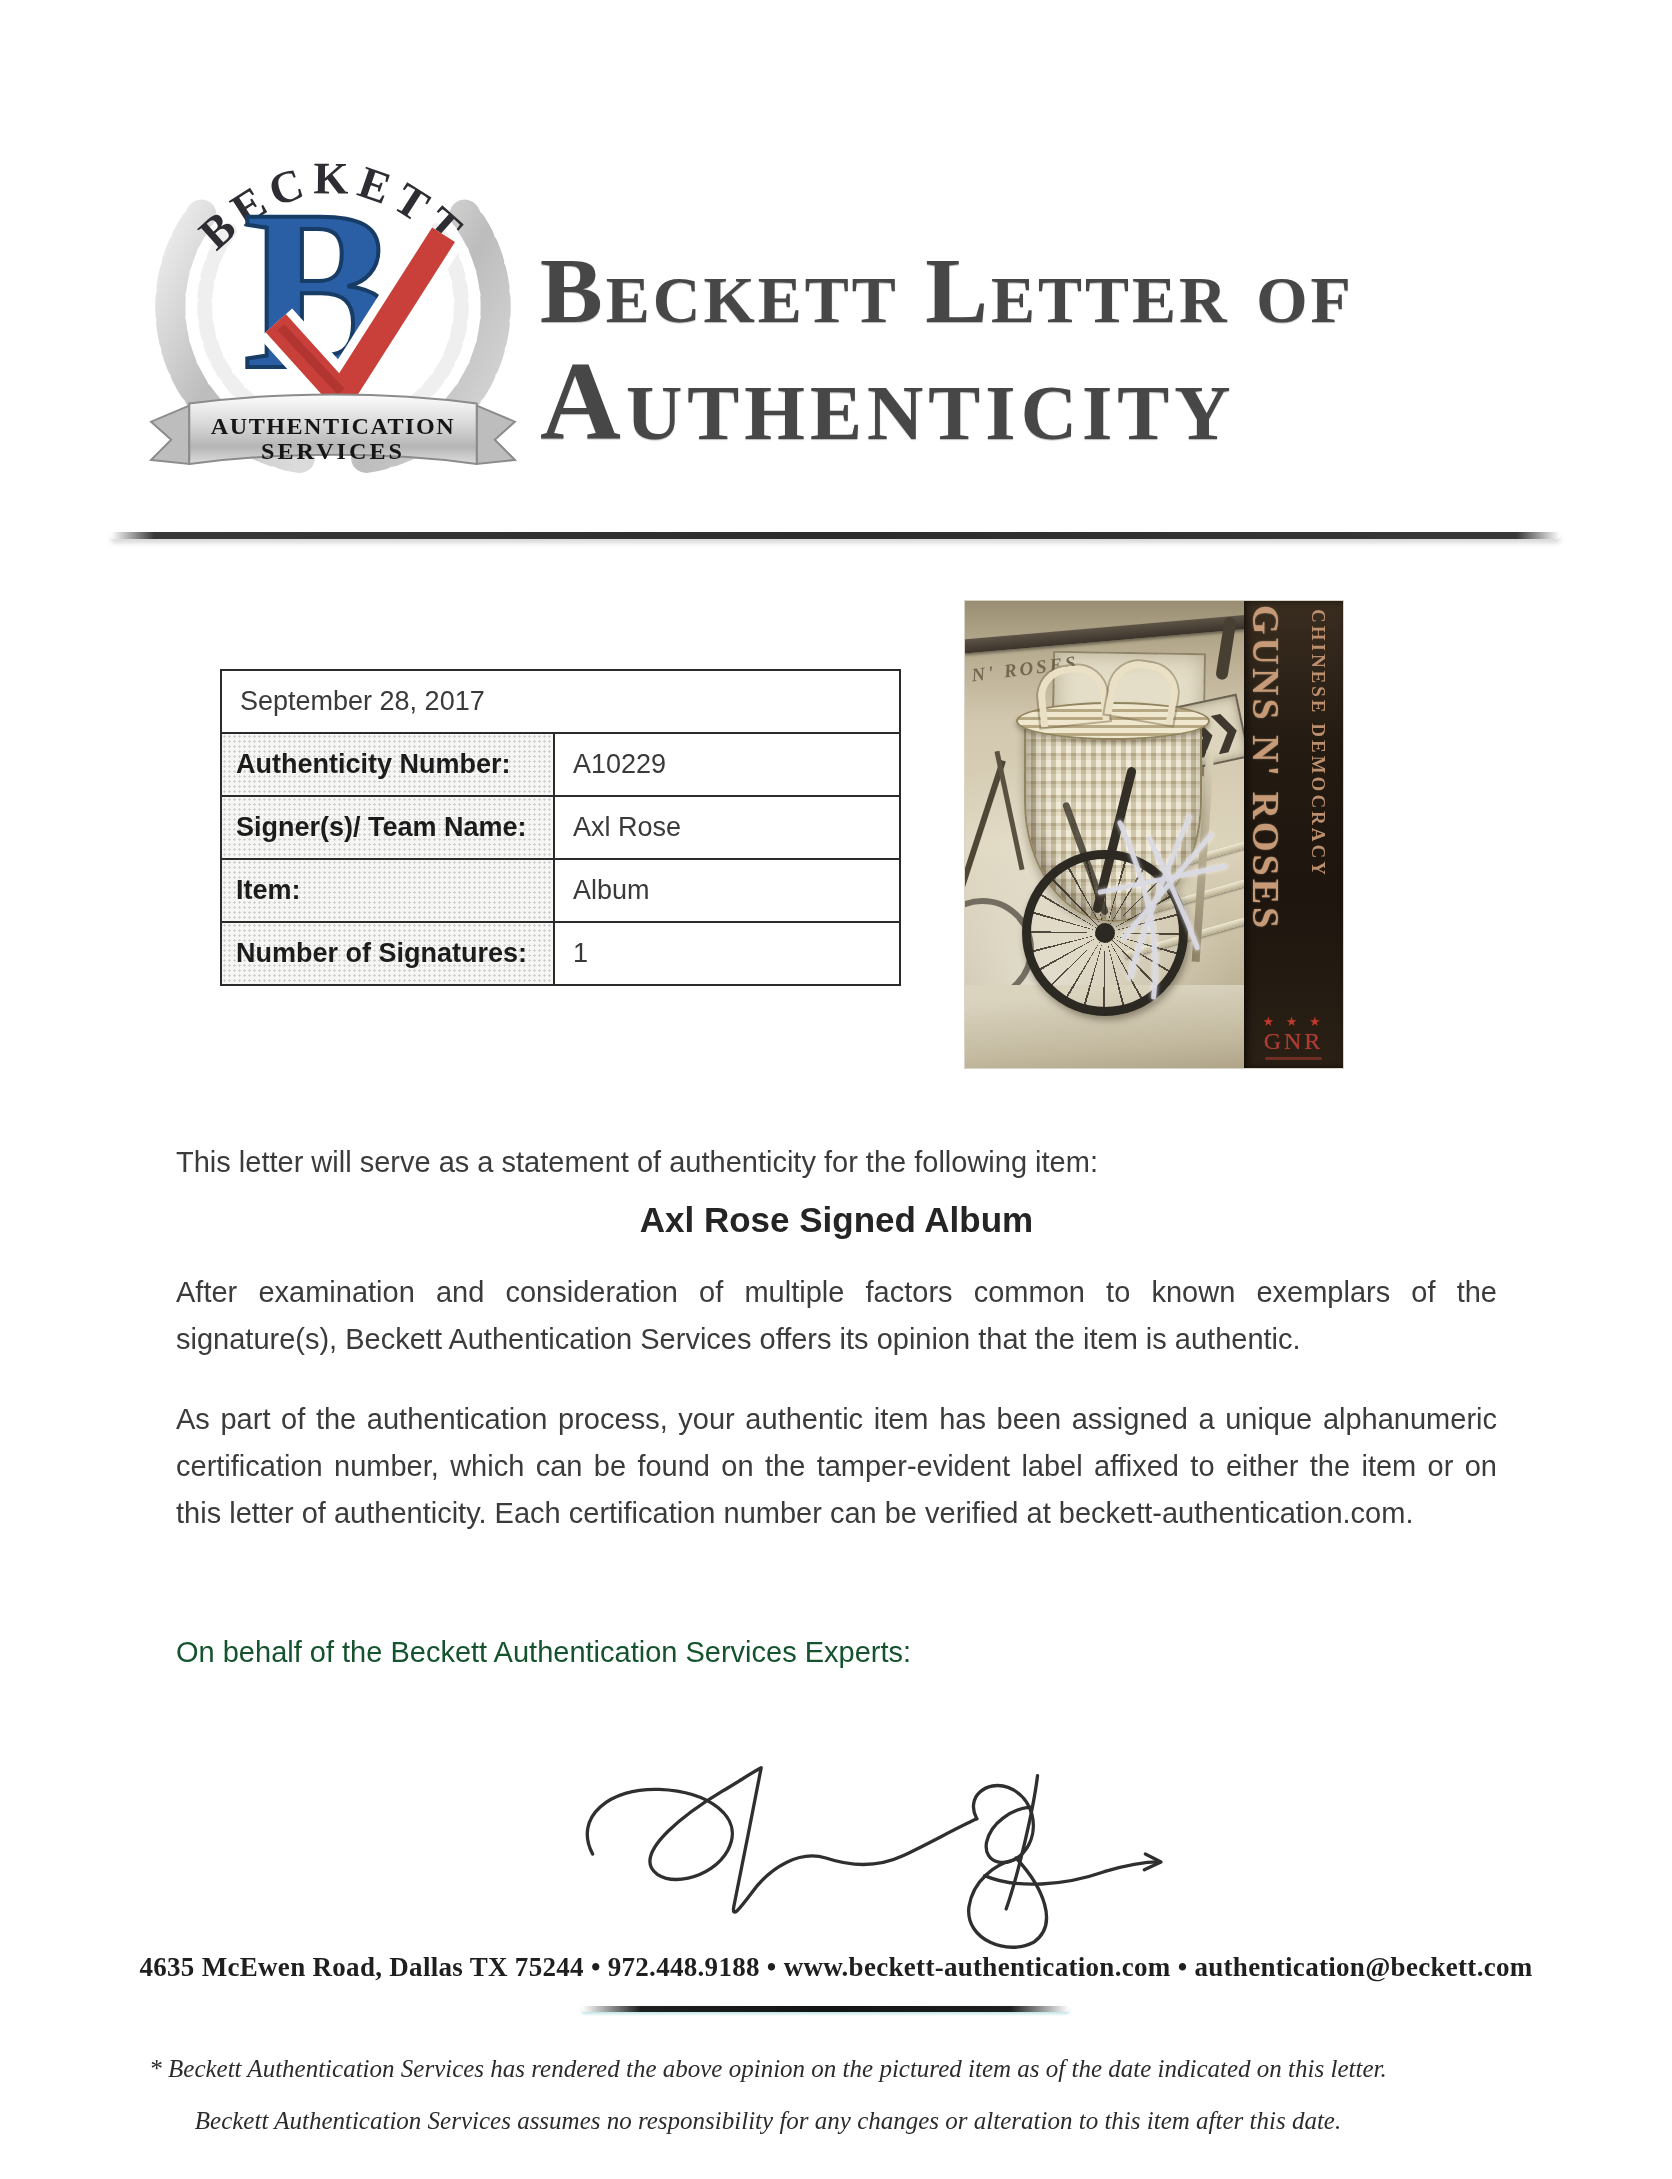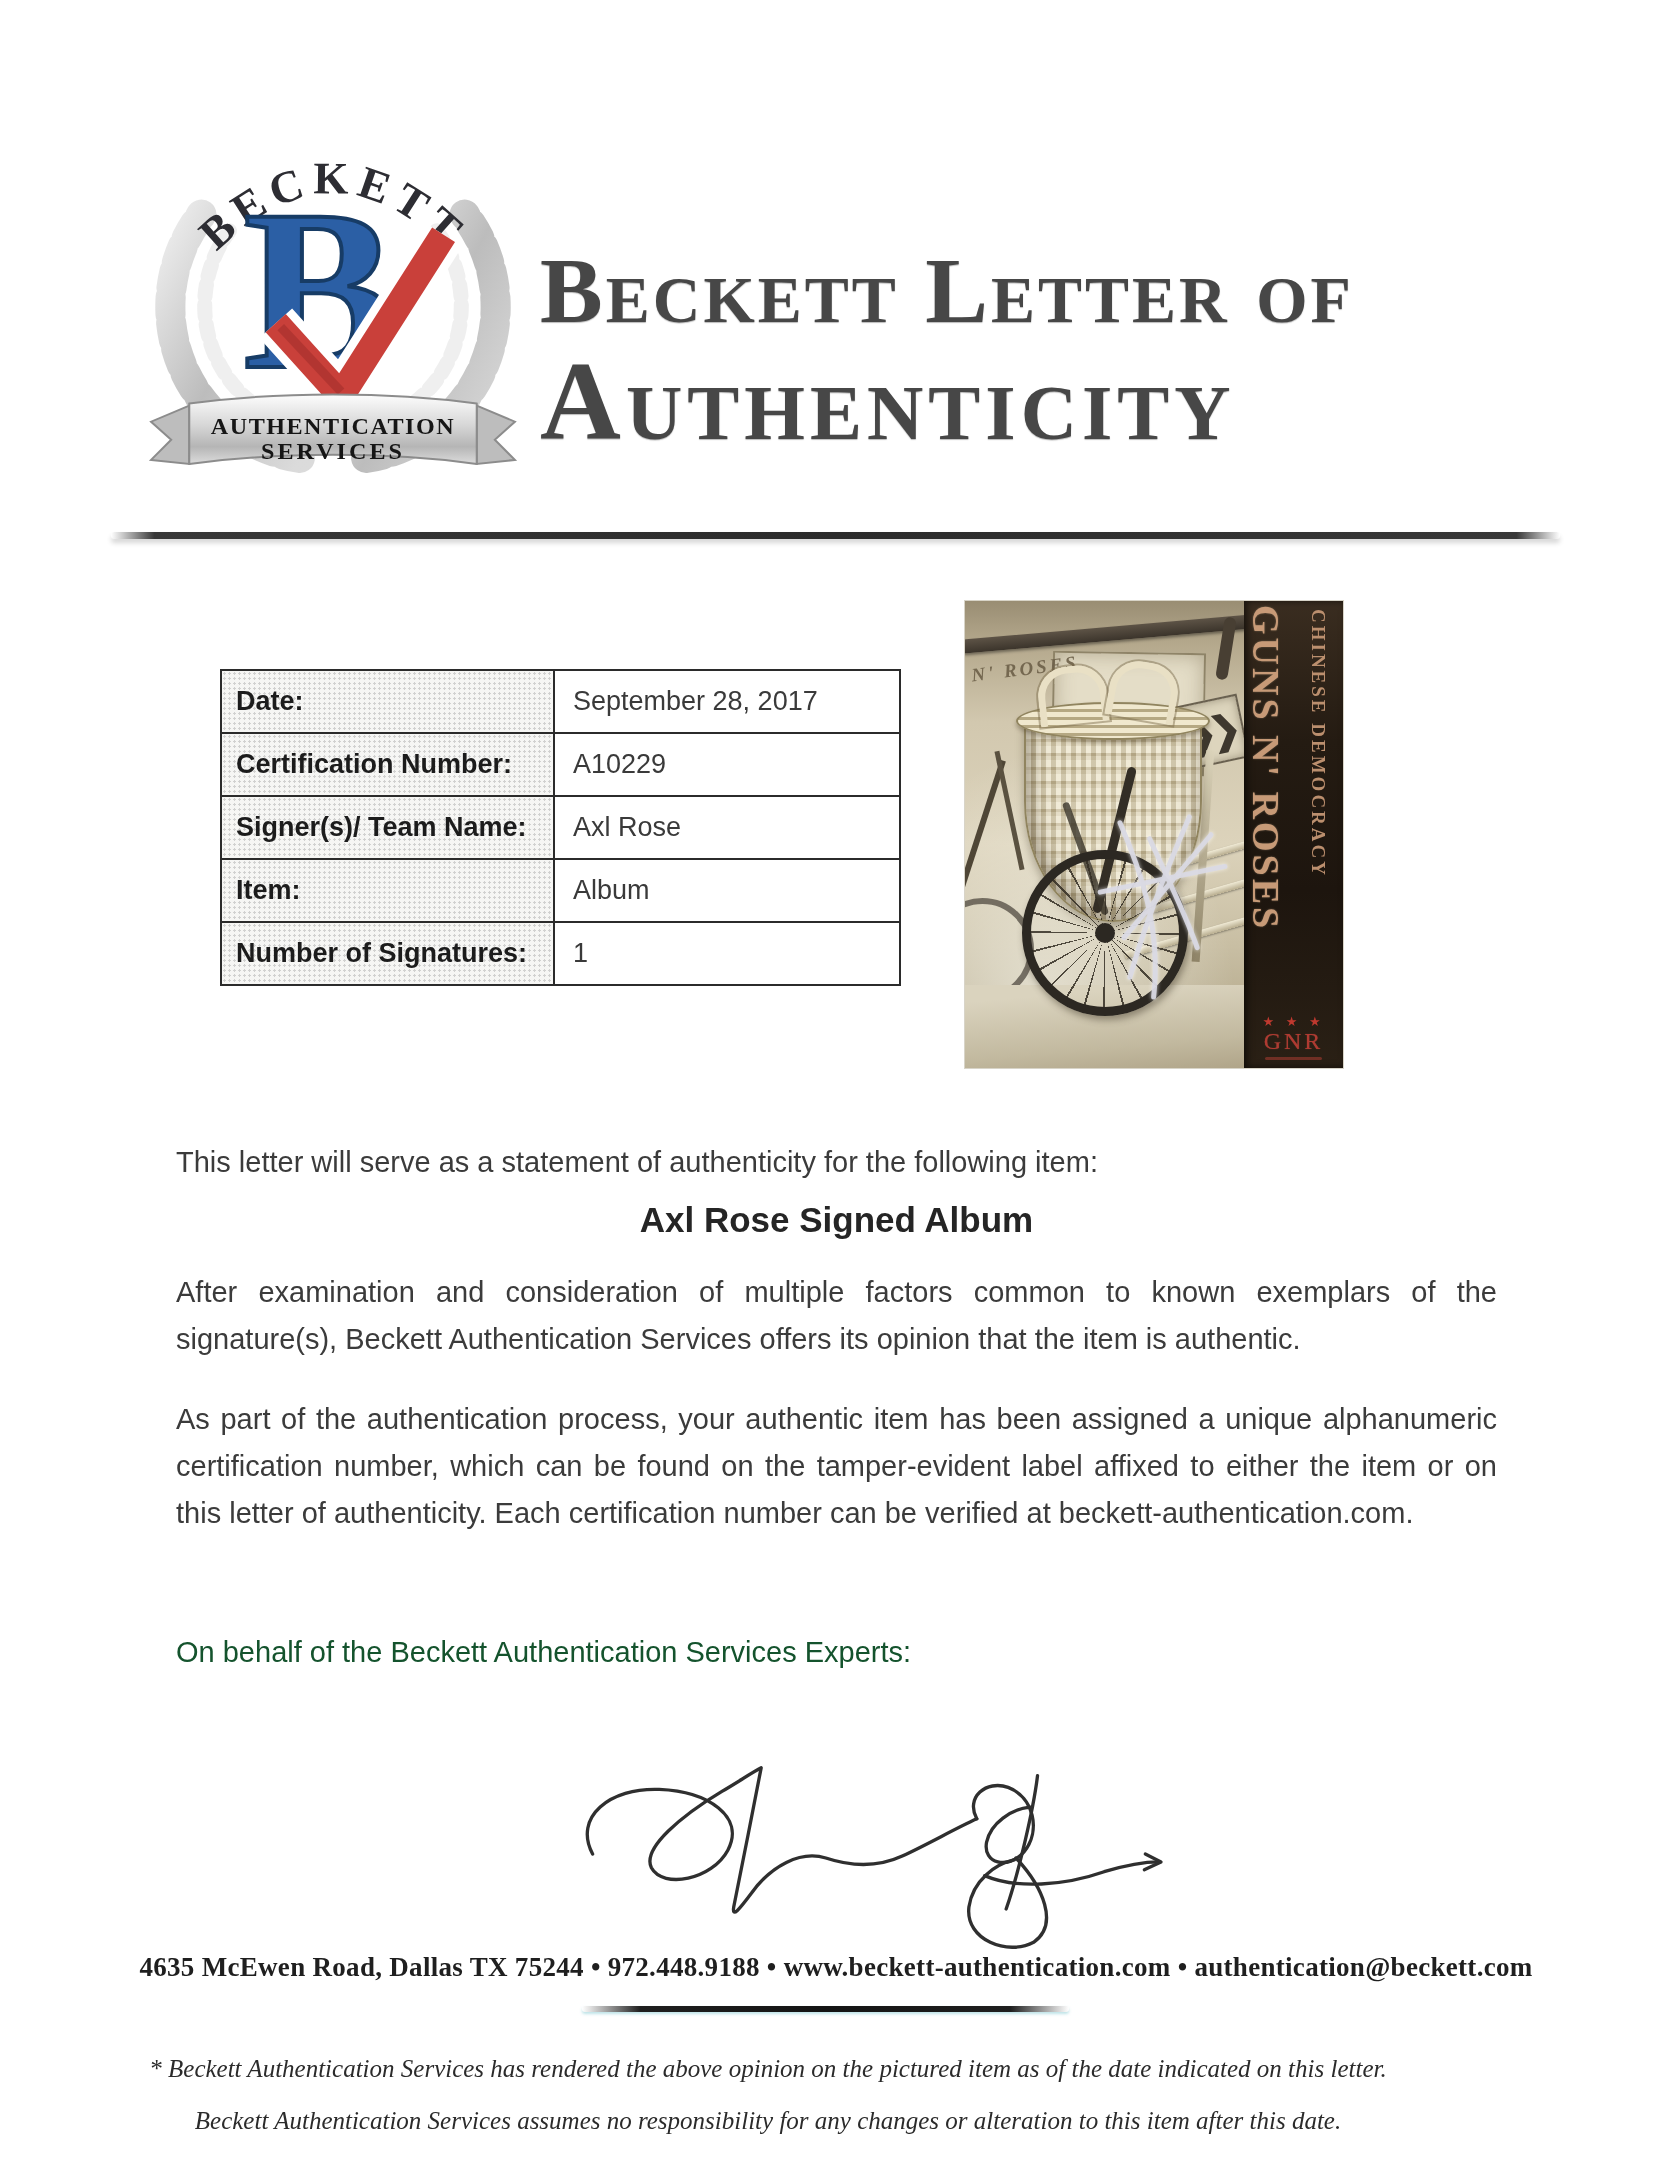--- a/index.html
+++ b/index.html
@@ -174,25 +174,24 @@
   </div>
 
   <div class="title-block">
     <div class="title-line1">Beckett Letter of</div>
     <div class="title-line2">Authenticity</div>
   </div>
   <div class="top-divider"></div>
 
   <div class="info-table">
     <div class="info-row">
-      <div class="cell-label">Date:</div>
       <div class="cell-value">September 28, 2017</div>
     </div>
     <div class="info-row">
-      <div class="cell-label">Certification Number:</div>
+      <div class="cell-label">Authenticity Number:</div>
       <div class="cell-value">A10229</div>
     </div>
     <div class="info-row">
       <div class="cell-label">Signer(s)/ Team Name:</div>
       <div class="cell-value">Axl Rose</div>
     </div>
     <div class="info-row">
       <div class="cell-label">Item:</div>
       <div class="cell-value">Album</div>
     </div>

